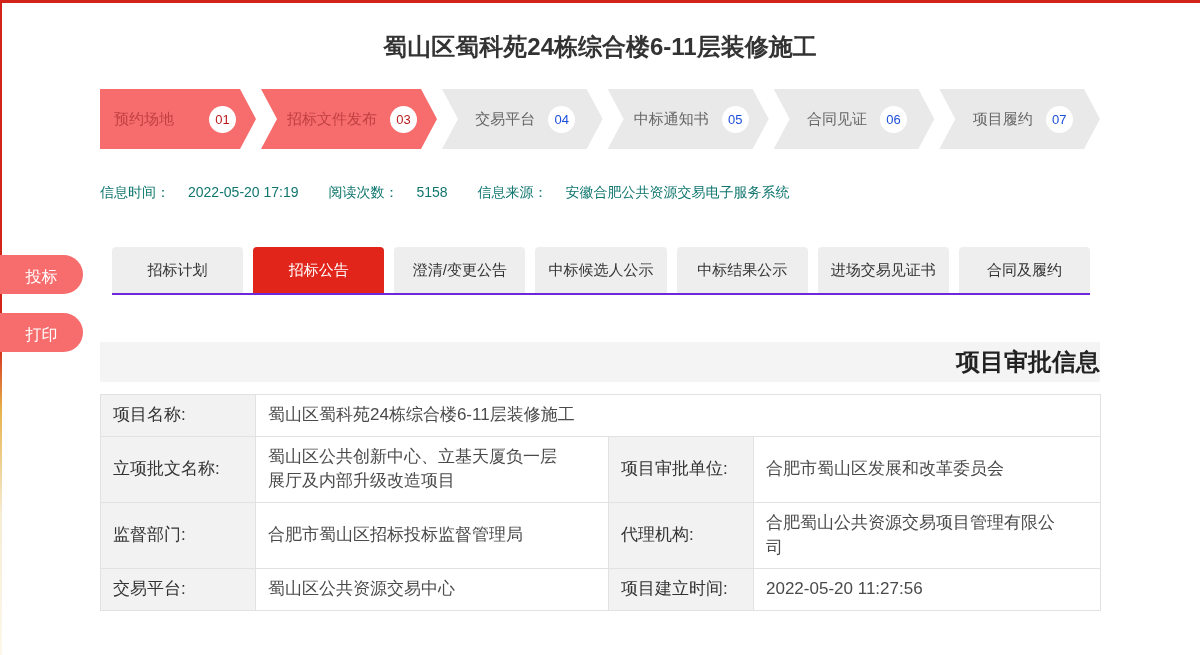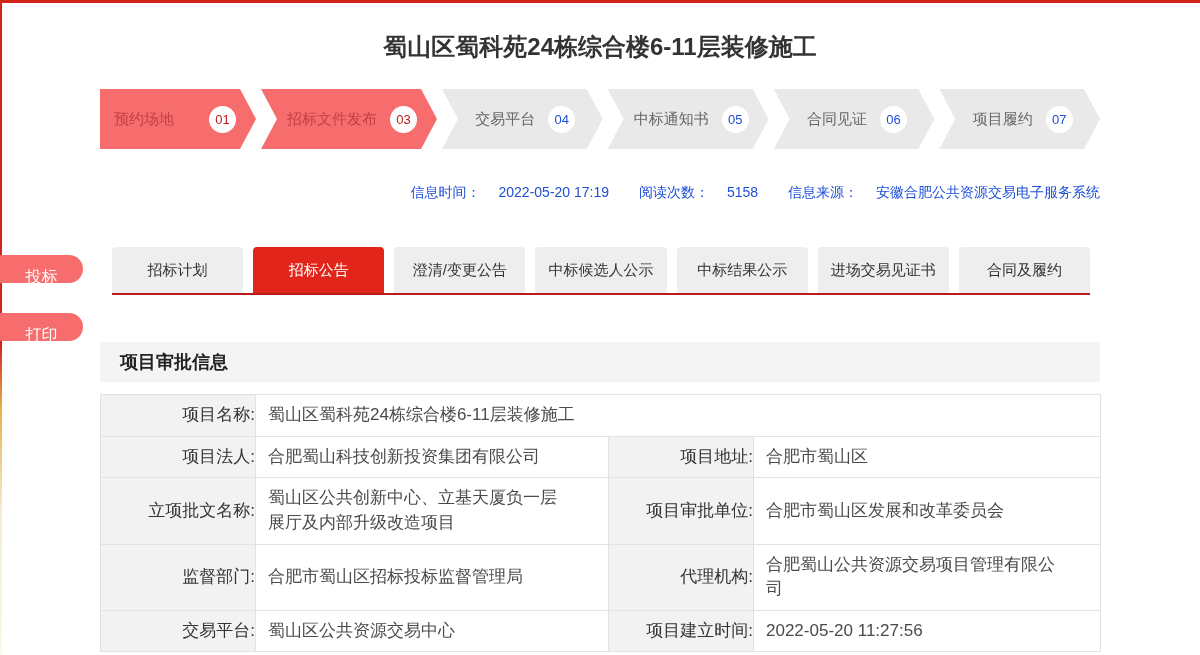--- a/index.html
+++ b/index.html
@@ -47,83 +47,82 @@
     display: flex; align-items: center; justify-content: center;
     font-size: 13px; color: #1d4ed8;
   }
   .step.active { background: #f76d6d; }
   .step.active .step-label { color: #c14040; }
   .step.active .step-num { color: #b91c1c; }
 
   
   .meta {
     margin-top: 34px;
-    text-align: right;
+    text-align: left;
     font-size: 14px;
-    color: #1d4ed8;
+    color: #0f766e;
     line-height: 18px;
   }
   .meta .m-label { margin-left: 26px; }
   .meta .m-label:first-child { margin-left: 0; }
   .meta .m-value { margin-left: 18px; }
 
   
   .tabs {
     margin-top: 46px;
     display: flex; column-gap: 10px;
-    border-bottom: 2px solid #b91c1c;
+    border-bottom: 2px solid #6d28d9;
     margin-left: 12px; margin-right: 10px;
   }
   .tab {
     flex: 1; height: 46px; line-height: 46px;
     text-align: center; font-size: 15px; color: #333333;
     background: #eeeeee;
     border-radius: 4px 4px 0 0;
     cursor: pointer;
     white-space: nowrap;
   }
   .tab.active { background: #e1251b; color: #ffffff; }
 
   
   .side-btn {
-    position: absolute; left: 0; width: 83px; height: 28px;
+    position: absolute; left: 0; width: 83px; height: 39px;
     background: #f76d6d; color: #ffffff;
     border: none; border-radius: 0 22px 22px 0;
     font-size: 16px; line-height: 43px; text-align: center;
     font-family: Liberation Serif, serif; cursor: pointer; display: block;
   }
   .side-btn.btn-bid { top: 252px; }
   .side-btn.btn-print { top: 310px; }
 
   
   .section-header {
     margin-top: 47px;
     height: 40px; line-height: 40px;
     background: #f4f4f4;
     padding-left: 20px;
-    font-size: 18px; font-weight: bold; color: #222222;
+    font-size: 24px; font-weight: bold; color: #222222; text-align: right;
   }
 
   
   table.info-table {
     margin-top: 12px;
     width: 100%;
     border-collapse: collapse;
     table-layout: fixed;
   }
   .info-table td {
     border: 1px solid #e2e2e2;
     font-size: 17px;
     padding: 8px 12px;
     vertical-align: middle;
     line-height: 1.45;
   }
   .info-table td.cell-label {
     background: #f2f2f2;
-    text-align: right;
     color: #333333;
     padding-right: 0;
   }
   .info-table td.cell-value {
     background: #ffffff;
     color: #4a4a4a;
     padding-right: 40px;
   }
 </style>
 </head>
@@ -186,26 +185,20 @@
         <col style="width:353px">
         <col style="width:145px">
         <col style="width:347px">
     </colgroup>
     <tbody>
       <tr>
         <td class="cell-label">项目名称:</td>
         <td class="cell-value" colspan="3">蜀山区蜀科苑24栋综合楼6-11层装修施工</td>
       </tr>
       <tr>
-        <td class="cell-label">项目法人:</td>
-        <td class="cell-value">合肥蜀山科技创新投资集团有限公司</td>
-        <td class="cell-label">项目地址:</td>
-        <td class="cell-value">合肥市蜀山区</td>
-      </tr>
-      <tr>
         <td class="cell-label">立项批文名称:</td>
         <td class="cell-value">蜀山区公共创新中心、立基天厦负一层展厅及内部升级改造项目</td>
         <td class="cell-label">项目审批单位:</td>
         <td class="cell-value">合肥市蜀山区发展和改革委员会</td>
       </tr>
       <tr>
         <td class="cell-label">监督部门:</td>
         <td class="cell-value">合肥市蜀山区招标投标监督管理局</td>
         <td class="cell-label">代理机构:</td>
         <td class="cell-value">合肥蜀山公共资源交易项目管理有限公司</td>

